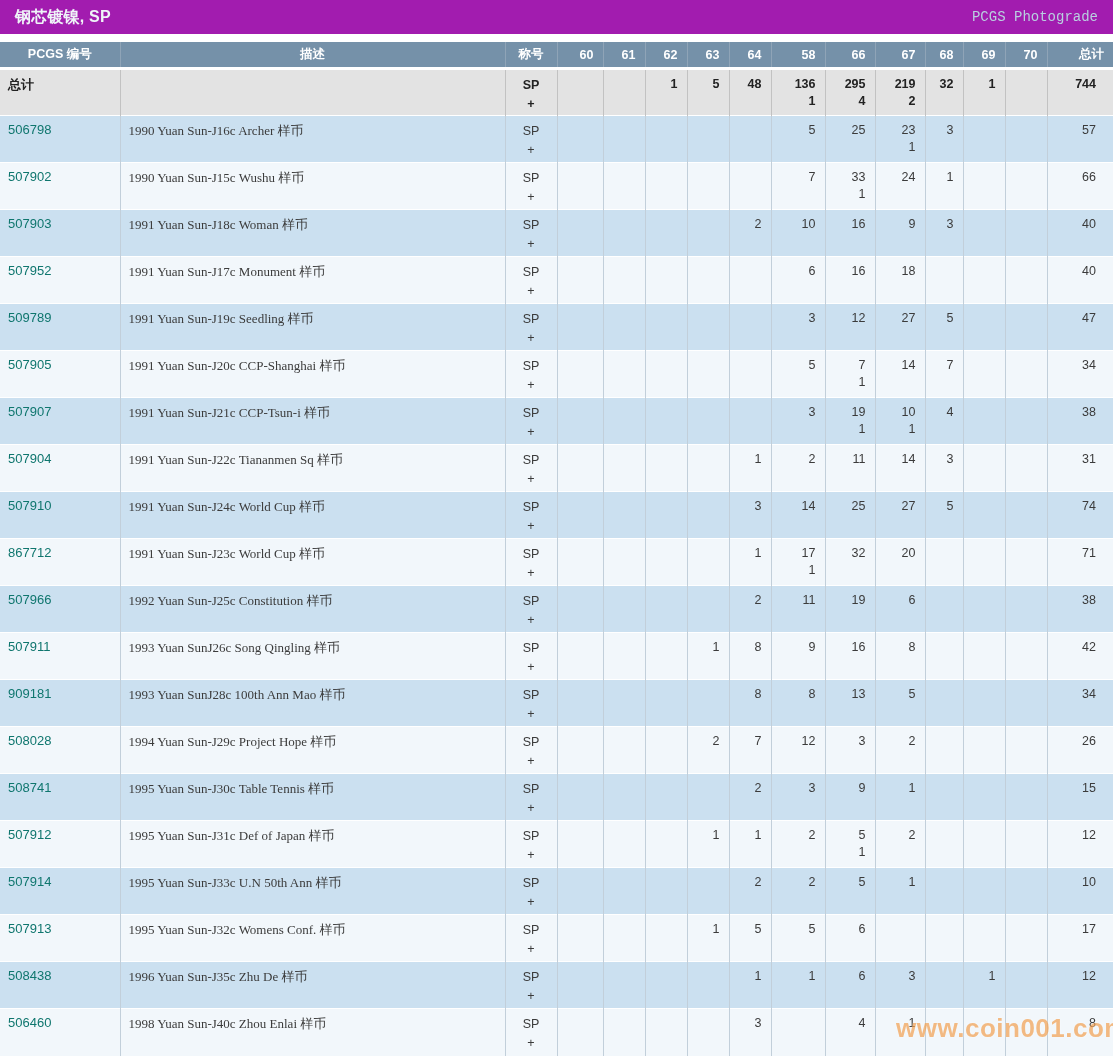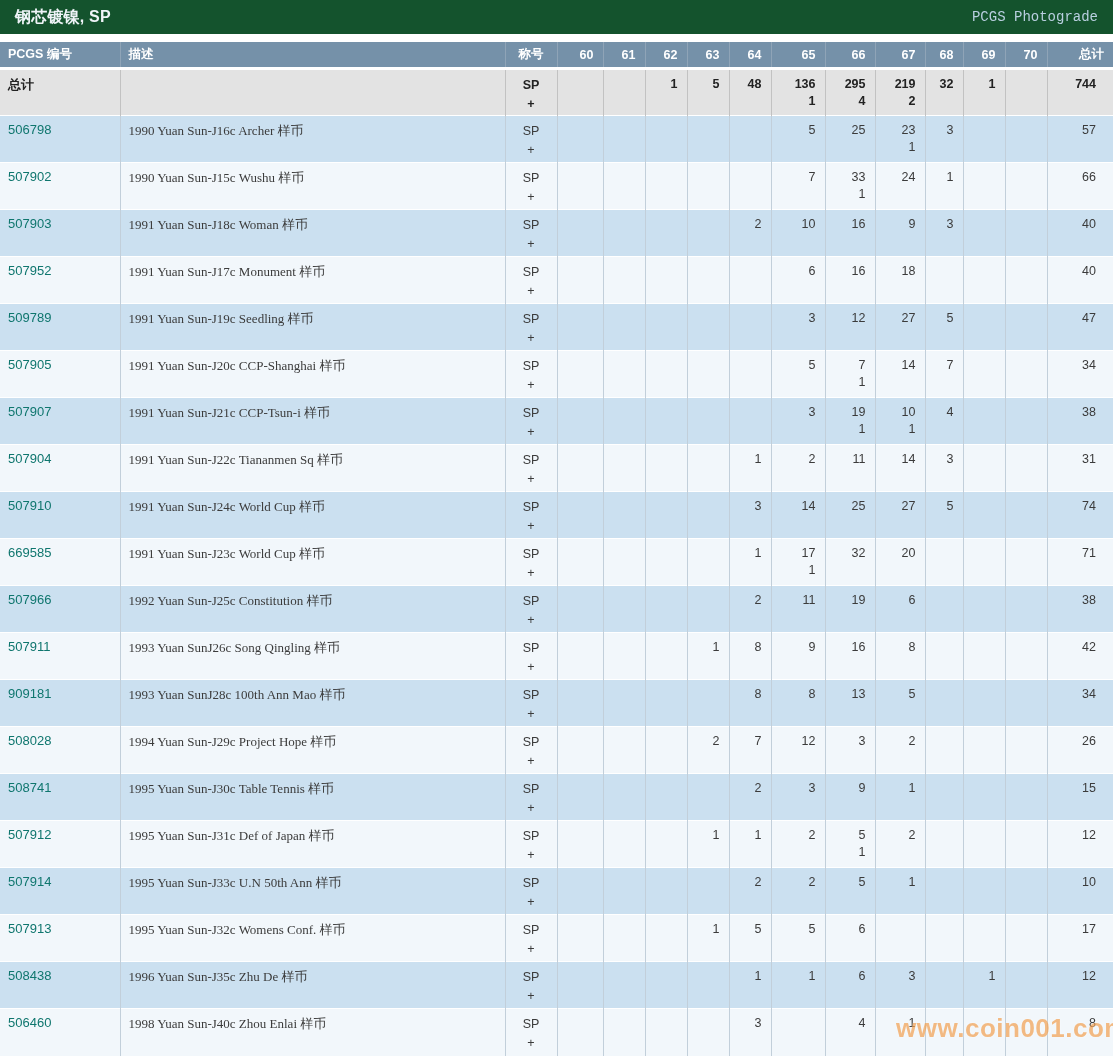--- a/index.html
+++ b/index.html
@@ -2,36 +2,36 @@
 <html><head>
 <meta charset="utf-8">
 <style>
   html,body{margin:0;padding:0;}
   .page{
     width:1113px;height:1059px;position:relative;overflow:hidden;background:#ffffff;
     font-family:"Liberation Sans","DejaVu Sans",sans-serif;
   }
   
   .title-bar{
-    height:34px;background:#14532d;display:flex;align-items:center;
+    height:34px;background:#a21caf;display:flex;align-items:center;
     justify-content:space-between;padding:0 15px;box-sizing:border-box;
   }
   .title-bar .title{color:#eff4f8;font-weight:bold;font-size:16px;letter-spacing:.2px;}
   .title-bar .photograde{color:#b9cfe0;font-size:14px;text-decoration:none;cursor:pointer;font-family:Liberation Mono, monospace;}
   .top-gap{height:8px;background:#ffffff;}
   
   table{width:1113px;border-collapse:collapse;table-layout:fixed;}
   thead th{
     background:#7591a9;color:#ffffff;font-size:12.5px;font-weight:bold;
     height:24px;padding:2px 8px;box-sizing:border-box;
     border-left:1px solid #8fa4b7;border-bottom:3px solid #ffffff;
     white-space:nowrap;overflow:hidden;
   }
   thead th:first-child{border-left:none;}
-  thead th.t-l{text-align:left;}
+  thead th.t-l{text-align:center;}
   thead th.t-c{text-align:center;padding:4px 2px;}
   thead th.t-r{text-align:right;padding-right:9px;}
   tbody td{
     height:47px;box-sizing:border-box;vertical-align:top;
     padding:6px 8px 0 8px;font-size:12.5px;color:#3b3b3b;
     border-left:1px solid #c2cfda;border-top:1px solid #ffffff;
     overflow:hidden;white-space:nowrap;
   }
   tbody td:first-child{border-left:none;}
   tr.totals-row td{background:#e3e3e3;border-left-color:#c2c2c2;font-weight:bold;color:#222;}
@@ -86,21 +86,21 @@
     <thead>
       <tr>
         <th class="t-l">PCGS 编号</th>
         <th class="t-l">描述</th>
         <th class="t-c">称号</th>
         <th class="t-r">60</th>
         <th class="t-r">61</th>
         <th class="t-r">62</th>
         <th class="t-r">63</th>
         <th class="t-r">64</th>
-        <th class="t-r">65</th>
+        <th class="t-r">58</th>
         <th class="t-r">66</th>
         <th class="t-r">67</th>
         <th class="t-r">68</th>
         <th class="t-r">69</th>
         <th class="t-r">70</th>
         <th class="t-r">总计</th>
       </tr>
     </thead>
     <tbody id="tbody">
         <tr class="totals-row">
@@ -647,21 +647,21 @@
           </td>
           <td class="c-grade">
             <div class="main"></div>
             <div class="plus"></div>
           </td>
           <td class="c-grade c-total">
             <div class="main">74</div>
           </td>
         </tr>
         <tr class="row-white">
-          <td class="c-id"><a href="#">669585</a></td>
+          <td class="c-id"><a href="#">867712</a></td>
           <td class="c-desc">1991 Yuan Sun-J23c World Cup 样币</td>
           <td class="c-desig">
             <div>SP</div>
             <div>+</div>
           </td>
           <td class="c-grade">
             <div class="main"></div>
             <div class="plus"></div>
           </td>
           <td class="c-grade">

